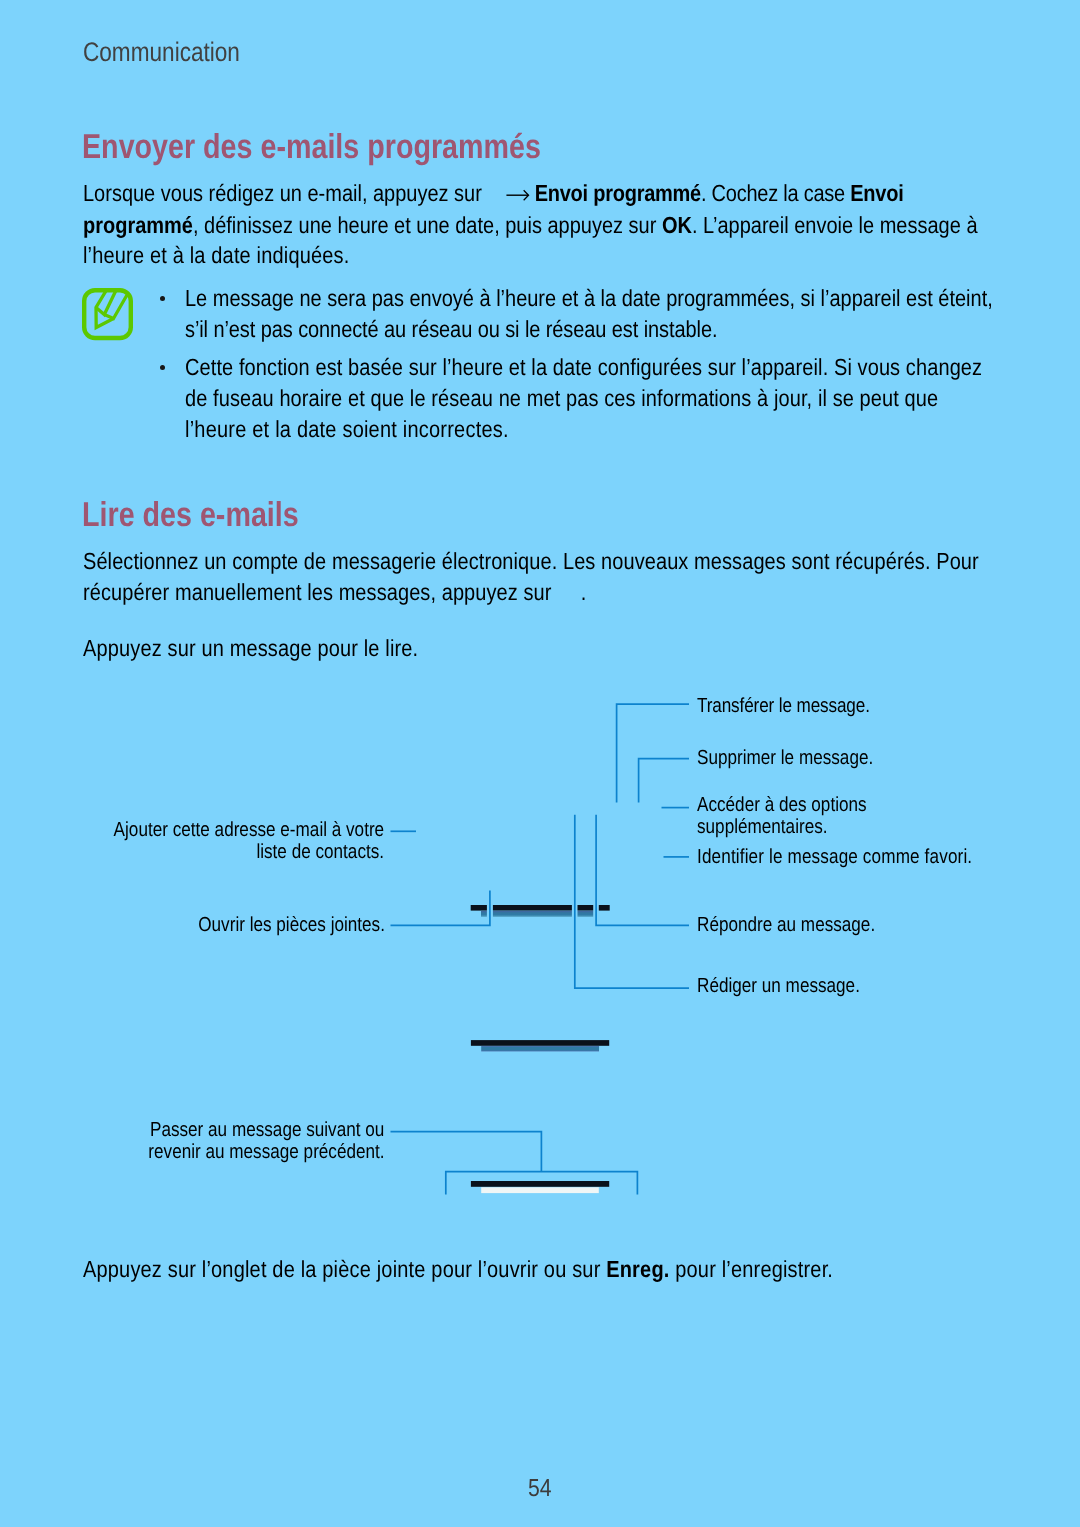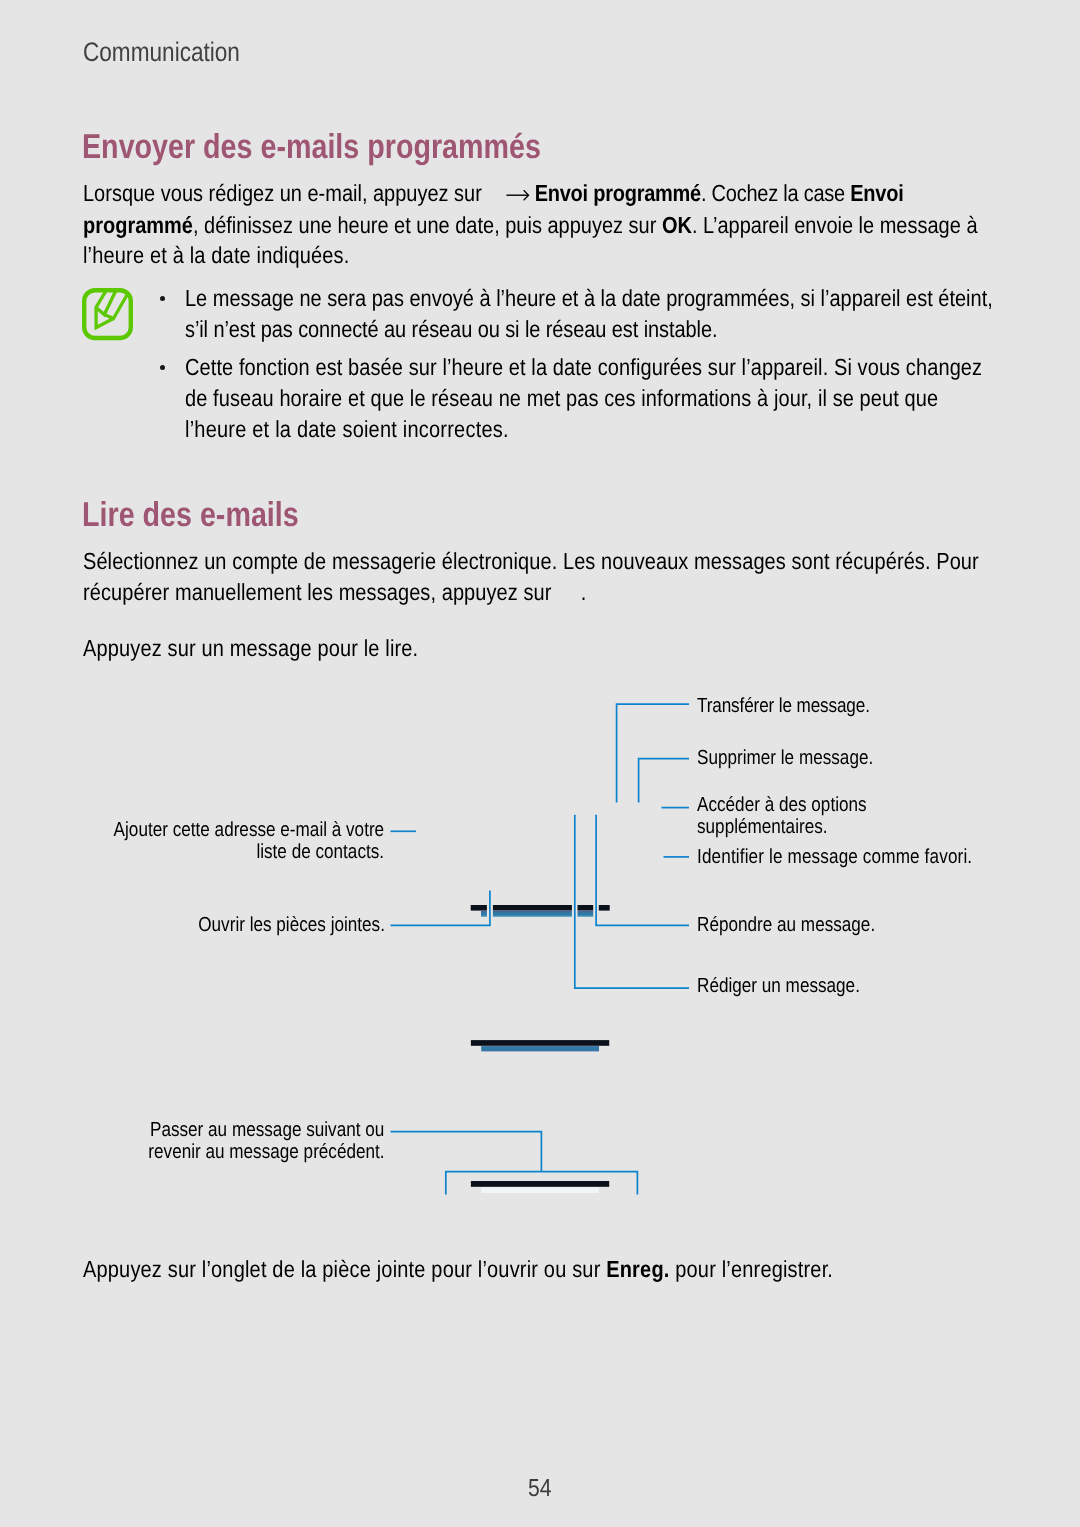--- a/index.html
+++ b/index.html
@@ -1,20 +1,20 @@
 <!DOCTYPE html>
 <html><head>
 <meta charset="utf-8">
 <title>Communication — 54</title>
 <style>
   html,body{margin:0;padding:0;}
   body{width:1080px;height:1527px;background:#ffffff;overflow:hidden;
        font-family:"Liberation Sans",sans-serif;color:#171717;
        -webkit-font-smoothing:antialiased;text-rendering:geometricPrecision;}
-  .page{position:relative;width:1080px;height:1527px;background:#e5e5e5;overflow:hidden;
+  .page{position:relative;width:1080px;height:1527px;background:#7dd3fc;overflow:hidden;
         filter:opacity(100%);}
 
   
   .tl{position:absolute;white-space:nowrap;transform-origin:0 0;}
   .tr{position:absolute;white-space:nowrap;transform-origin:100% 0;}
 
   .rh {font-size:26.9px;line-height:27px;  color:#414141;transform:scaleX(0.840);}
   .h1 {font-size:34.5px;line-height:34px;  color:#9f5672;font-weight:bold;transform:scaleX(0.831);}
   .bd {font-size:23.3px;line-height:31px;  color:#000000;transform:scaleX(0.858);}
   .lb {font-size:20.3px;line-height:22px;  color:#000000;transform:scaleX(0.845);}

